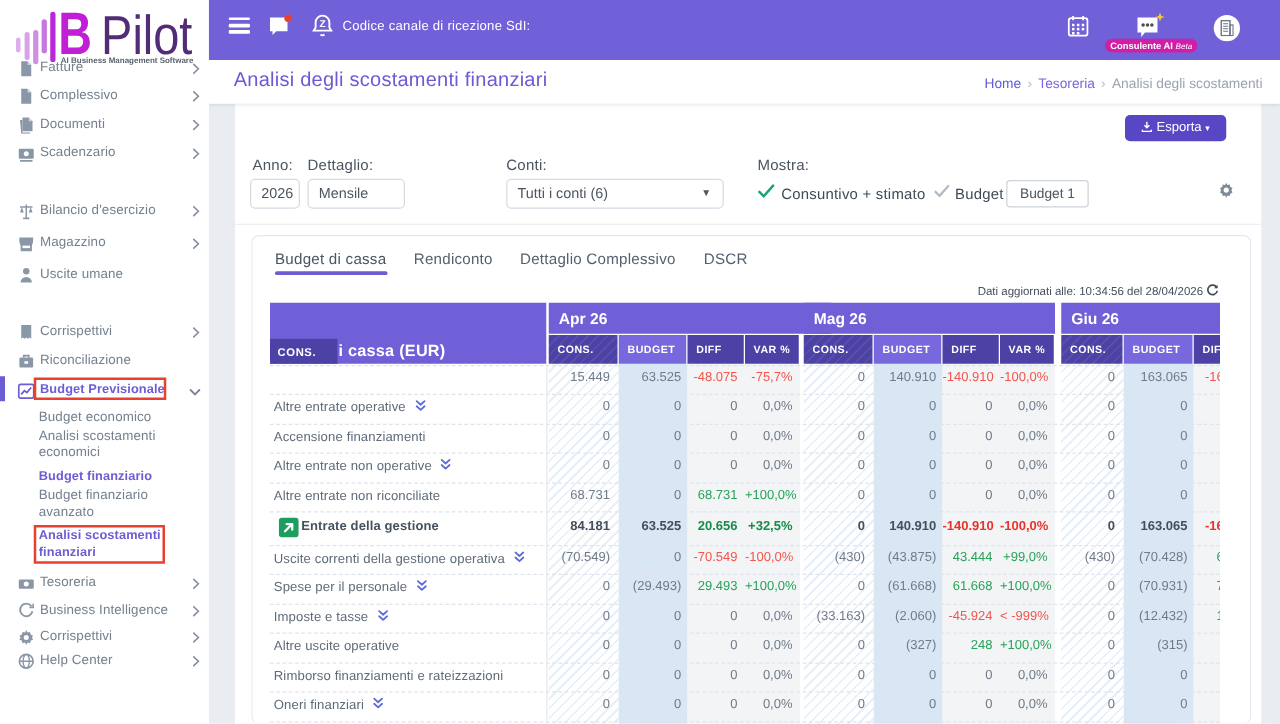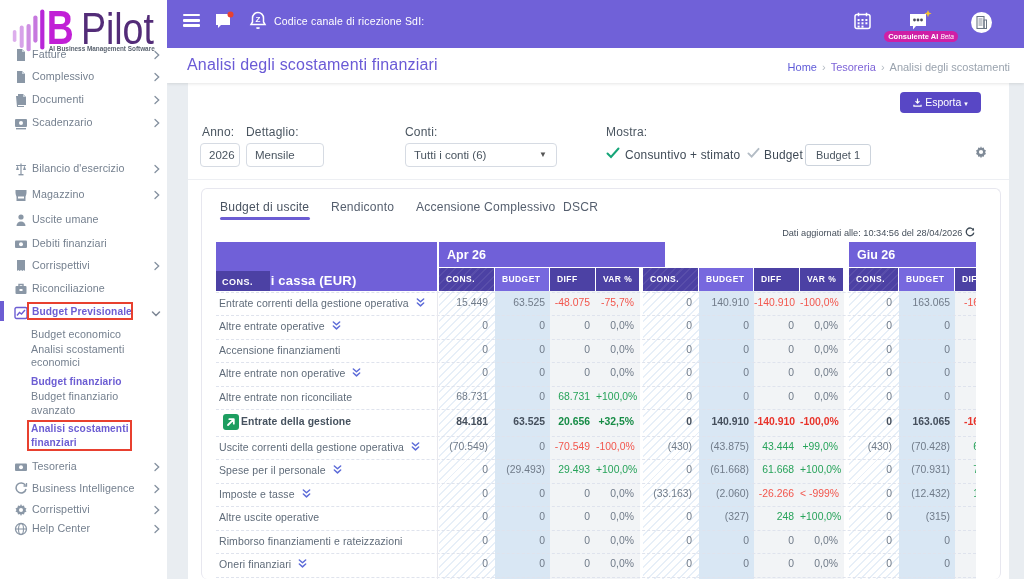--- a/index.html
+++ b/index.html
@@ -54,40 +54,40 @@
 
 <div id="btn-exp"><svg width="9" height="9" viewBox="0 0 10 10" style="vertical-align:-1px">
           <path d="M5 0.5 v5 M2.8 3.5 L5 5.8 L7.2 3.5 M1 7.5 v1.5 h8 V7.5" stroke="#fff" stroke-width="1.3" fill="none"></path>
         </svg> Esporta <span style="font-size:7px">▾</span></div>
 <div class="flabel" style="left:14px">Anno:</div>
 <div class="flabel" style="left:58px">Dettaglio:</div>
 <div class="flabel" style="left:217px">Conti:</div>
 <div class="flabel" style="left:418px">Mostra:</div>
 <div class="finput" style="left:12px;width:40px">2026</div>
 <div class="finput" style="left:58px;width:78px">Mensile</div>
-<div class="finput" style="left:217px;width:152px">Tutti i conti (6)<span style="position:absolute;right:9px;top:0;font-size:8px;color:#555">▼</span></div>
+<div class="finput" style="left:217px;width:174px">Tutti i conti (6)<span style="position:absolute;right:9px;top:0;font-size:8px;color:#555">▼</span></div>
 <svg style="position:absolute;left:418px;top:64px" width="14" height="12" viewBox="0 0 14 12">
         <path d="M1.5 6.5 L5 10 L12.5 1.5" stroke="#16a578" stroke-width="2" fill="none" stroke-linecap="round"></path>
       </svg>
 <div style="position:absolute;left:437px;top:65px;font-size:11.9px;color:#3f4a56;letter-spacing:0.2px">Consuntivo + stimato</div>
 <svg style="position:absolute;left:559px;top:64px" width="13" height="12" viewBox="0 0 14 12">
         <path d="M1.5 6.5 L5 10 L12.5 1.5" stroke="#b3bcc5" stroke-width="2" fill="none" stroke-linecap="round"></path>
       </svg>
 <div style="position:absolute;left:576px;top:65px;font-size:11.9px;color:#3f4a56;letter-spacing:0.2px">Budget</div>
 <div style="position:absolute;left:617px;top:61px;width:66px;height:22px;border:1px solid #ccd3dc;border-radius:3px;font-size:11px;color:#4a5560;text-align:center;line-height:20px">Budget 1</div>
 <svg style="position:absolute;left:786px;top:62px" width="14" height="14" viewBox="0 0 14 14">
         <path d="M7 1.2 l.9 1.8 1.9-.4 .4 1.9 1.8 .9 -.9 1.8 .9 1.8 -1.8 .9 -.4 1.9 -1.9-.4 -.9 1.8 -.9-1.8 -1.9 .4 -.4-1.9 -1.8-.9 .9-1.8 -.9-1.8 1.8-.9 .4-1.9 1.9 .4 z" fill="#7f8a97"></path>
         <circle cx="7" cy="7" r="2.1" fill="#fff"></circle>
       </svg>
 <div style="position:absolute;left:0;top:96px;width:821px;height:1px;background:#edeff3"></div>
   <div id="card">
 
-<div class="tab" style="left:18px;color:#4a5462">Budget di uscite</div>
+<div class="tab" style="left:18px;color:#4a5462">Budget di cassa</div>
 <div class="tab" style="left:129px">Rendiconto</div>
-<div class="tab" style="left:214px">Accensione Complessivo</div>
+<div class="tab" style="left:214px">Dettaglio Complessivo</div>
 <div class="tab" style="left:361px">DSCR</div>
 <div id="tab-underline"></div>
 <div id="dati">Dati aggiornati alle: 10:34:56 del 28/04/2026 <svg width="10" height="10" viewBox="0 0 12 12" style="vertical-align:-1px">
             <path d="M10.3 4 A4.6 4.6 0 1 0 10.6 6.8" stroke="#3f4b57" stroke-width="1.6" fill="none"></path>
             <path d="M10.8 1 v3.2 h-3.2" fill="#3f4b57"></path>
           </svg></div>
 <div id="tbl">
 <div class="colbg cons-bg" style="left:223px;width:56px"></div>
           <div class="colbg bud-bg" style="left:279px;width:55px"></div>
           <div class="colbg dv-bg" style="left:334px;width:46px"></div>
@@ -114,31 +114,29 @@
           <div class="row-line" style="top:334.5px"></div>
 <div class="hdr" style="left:0;top:0;width:221px;height:49px"></div>
           <div style="position:absolute;left:4px;top:31px;font-weight:bold;font-size:13px;color:#fff;letter-spacing:0.2px;z-index:3">Flussi di cassa (EUR)</div>
           <div class="hdr hdark" style="left:0;top:29px;width:54px;height:20px;z-index:4"></div>
           <div style="position:absolute;left:6px;top:35px;font-weight:bold;font-size:9px;color:#fff;letter-spacing:0.5px;z-index:5">CONS.</div>
           <div class="hdr mon" style="left:223px;top:0;width:226px;height:25px">Apr 26</div>
           <div class="hdr hdark hstripe hl" style="left:223px;top:26px;width:55px;height:23px;">CONS.</div>
           <div class="hdr hlight hl" style="left:279px;top:26px;width:54px;height:23px;">BUDGET</div>
           <div class="hdr hdark hl" style="left:334px;top:26px;width:45px;height:23px;">DIFF</div>
           <div class="hdr hdark hl" style="left:380px;top:26px;width:43px;height:23px;text-align:center;padding:0;">VAR %</div>
+          <div class="hdr mon" style="left:427px;top:0;width:201px;height:25px">Mag 26</div>
           <div class="hdr hdark hstripe hl" style="left:427px;top:26px;width:55px;height:23px;">CONS.</div>
           <div class="hdr hlight hl" style="left:483px;top:26px;width:54px;height:23px;">BUDGET</div>
           <div class="hdr hdark hl" style="left:538px;top:26px;width:45px;height:23px;">DIFF</div>
           <div class="hdr hdark hl" style="left:584px;top:26px;width:43px;height:23px;text-align:center;padding:0;">VAR %</div>
           <div class="hdr mon" style="left:633px;top:0;width:127px;height:25px">Giu 26</div>
           <div class="hdr hdark hstripe hl" style="left:633px;top:26px;width:49px;height:23px;">CONS.</div>
           <div class="hdr hlight hl" style="left:683px;top:26px;width:55px;height:23px;">BUDGET</div>
           <div class="hdr hdark hl" style="left:739px;top:26px;width:126px;height:23px;">DIFF</div>
-<div class="lab" style="left:3px;top:54.8px">Entrate correnti della gestione operativa <svg class="dch" width="9" height="10" viewBox="0 0 10 11">
-              <path d="M1.5 1 L5 4.2 L8.5 1 M1.5 5.5 L5 8.7 L8.5 5.5" stroke="#5c6bd8" stroke-width="1.6" fill="none" stroke-linecap="round" stroke-linejoin="round"></path>
-            </svg></div>
           <div class="cell" style="left:223px;top:54.8px;width:49px">15.449</div>
           <div class="cell" style="left:279px;top:54.8px;width:50px">63.525</div>
           <div class="cell neg" style="left:334px;top:54.8px;width:40px">-48.075</div>
           <div class="cell neg" style="left:380px;top:54.8px;width:38px">-75,7%</div>
           <div class="cell" style="left:427px;top:54.8px;width:49px">0</div>
           <div class="cell" style="left:483px;top:54.8px;width:50px">140.910</div>
           <div class="cell neg" style="left:538px;top:54.8px;width:40px">-140.910</div>
           <div class="cell neg" style="left:584px;top:54.8px;width:38px">-100,0%</div>
           <div class="cell" style="left:633px;top:54.8px;width:43px">0</div>
           <div class="cell" style="left:683px;top:54.8px;width:51px">163.065</div>
@@ -241,21 +239,21 @@
           <div class="cell pos" style="left:739px;top:222.2px;width:50px">70.931</div>
           <div class="lab" style="left:3px;top:245.8px">Imposte e tasse <svg class="dch" width="9" height="10" viewBox="0 0 10 11">
               <path d="M1.5 1 L5 4.2 L8.5 1 M1.5 5.5 L5 8.7 L8.5 5.5" stroke="#5c6bd8" stroke-width="1.6" fill="none" stroke-linecap="round" stroke-linejoin="round"></path>
             </svg></div>
           <div class="cell" style="left:223px;top:245.8px;width:49px">0</div>
           <div class="cell" style="left:279px;top:245.8px;width:50px">0</div>
           <div class="cell" style="left:334px;top:245.8px;width:40px">0</div>
           <div class="cell" style="left:380px;top:245.8px;width:38px">0,0%</div>
           <div class="cell" style="left:427px;top:245.8px;width:49px">(33.163)</div>
           <div class="cell" style="left:483px;top:245.8px;width:50px">(2.060)</div>
-          <div class="cell neg" style="left:538px;top:245.8px;width:40px">-26.266</div>
+          <div class="cell neg" style="left:538px;top:245.8px;width:40px">-45.924</div>
           <div class="cell neg" style="left:584px;top:245.8px;width:38px">&lt; -999%</div>
           <div class="cell" style="left:633px;top:245.8px;width:43px">0</div>
           <div class="cell" style="left:683px;top:245.8px;width:51px">(12.432)</div>
           <div class="cell pos" style="left:739px;top:245.8px;width:50px">12.432</div>
           <div class="lab" style="left:3px;top:269.2px">Altre uscite operative</div>
           <div class="cell" style="left:223px;top:269.2px;width:49px">0</div>
           <div class="cell" style="left:279px;top:269.2px;width:50px">0</div>
           <div class="cell" style="left:334px;top:269.2px;width:40px">0</div>
           <div class="cell" style="left:380px;top:269.2px;width:38px">0,0%</div>
           <div class="cell" style="left:427px;top:269.2px;width:49px">0</div>
@@ -416,27 +414,20 @@
         <path d="M2 2.5 L5.7 6 L2 9.5" stroke="#84909f" stroke-width="1.3" fill="none" stroke-linecap="round"></path>
       </svg>
     </div>
 <div class="mi" style="top:212.0px">
       <svg class="ic" width="14" height="14" viewBox="0 0 14 14">
         <circle cx="7" cy="4" r="2.6" fill="#8a97a6"></circle>
         <path d="M2.5 13 a4.5 4.5 0 0 1 9 0 z" fill="#8a97a6"></path>
       </svg>
       <span class="lb">Uscite umane</span>
     </div>
-<div class="mi" style="top:235.5px">
-      <svg class="ic" width="14" height="14" viewBox="0 0 14 14">
-        <rect x="1" y="3.5" width="12" height="7.5" rx="1" fill="#8a97a6"></rect>
-        <circle cx="7" cy="7.2" r="2" fill="#fff"></circle>
-      </svg>
-      <span class="lb">Debiti finanziari</span>
-    </div>
 <div class="mi" style="top:258.0px">
       <svg class="ic" width="14" height="14" viewBox="0 0 14 14">
         <path d="M3 1 h8 v11 l-1.3-1 -1.3 1 -1.4-1 -1.4 1 -1.3-1 -1.3 1 z" fill="#8a97a6"></path>
       </svg>
       <span class="lb">Corrispettivi</span>
       <svg class="ch" width="8" height="12" viewBox="0 0 8 12" style="position:absolute;left:153px;top:2px">
         <path d="M2 2.5 L5.7 6 L2 9.5" stroke="#84909f" stroke-width="1.3" fill="none" stroke-linecap="round"></path>
       </svg>
     </div>
 <div class="mi" style="top:281.0px">

